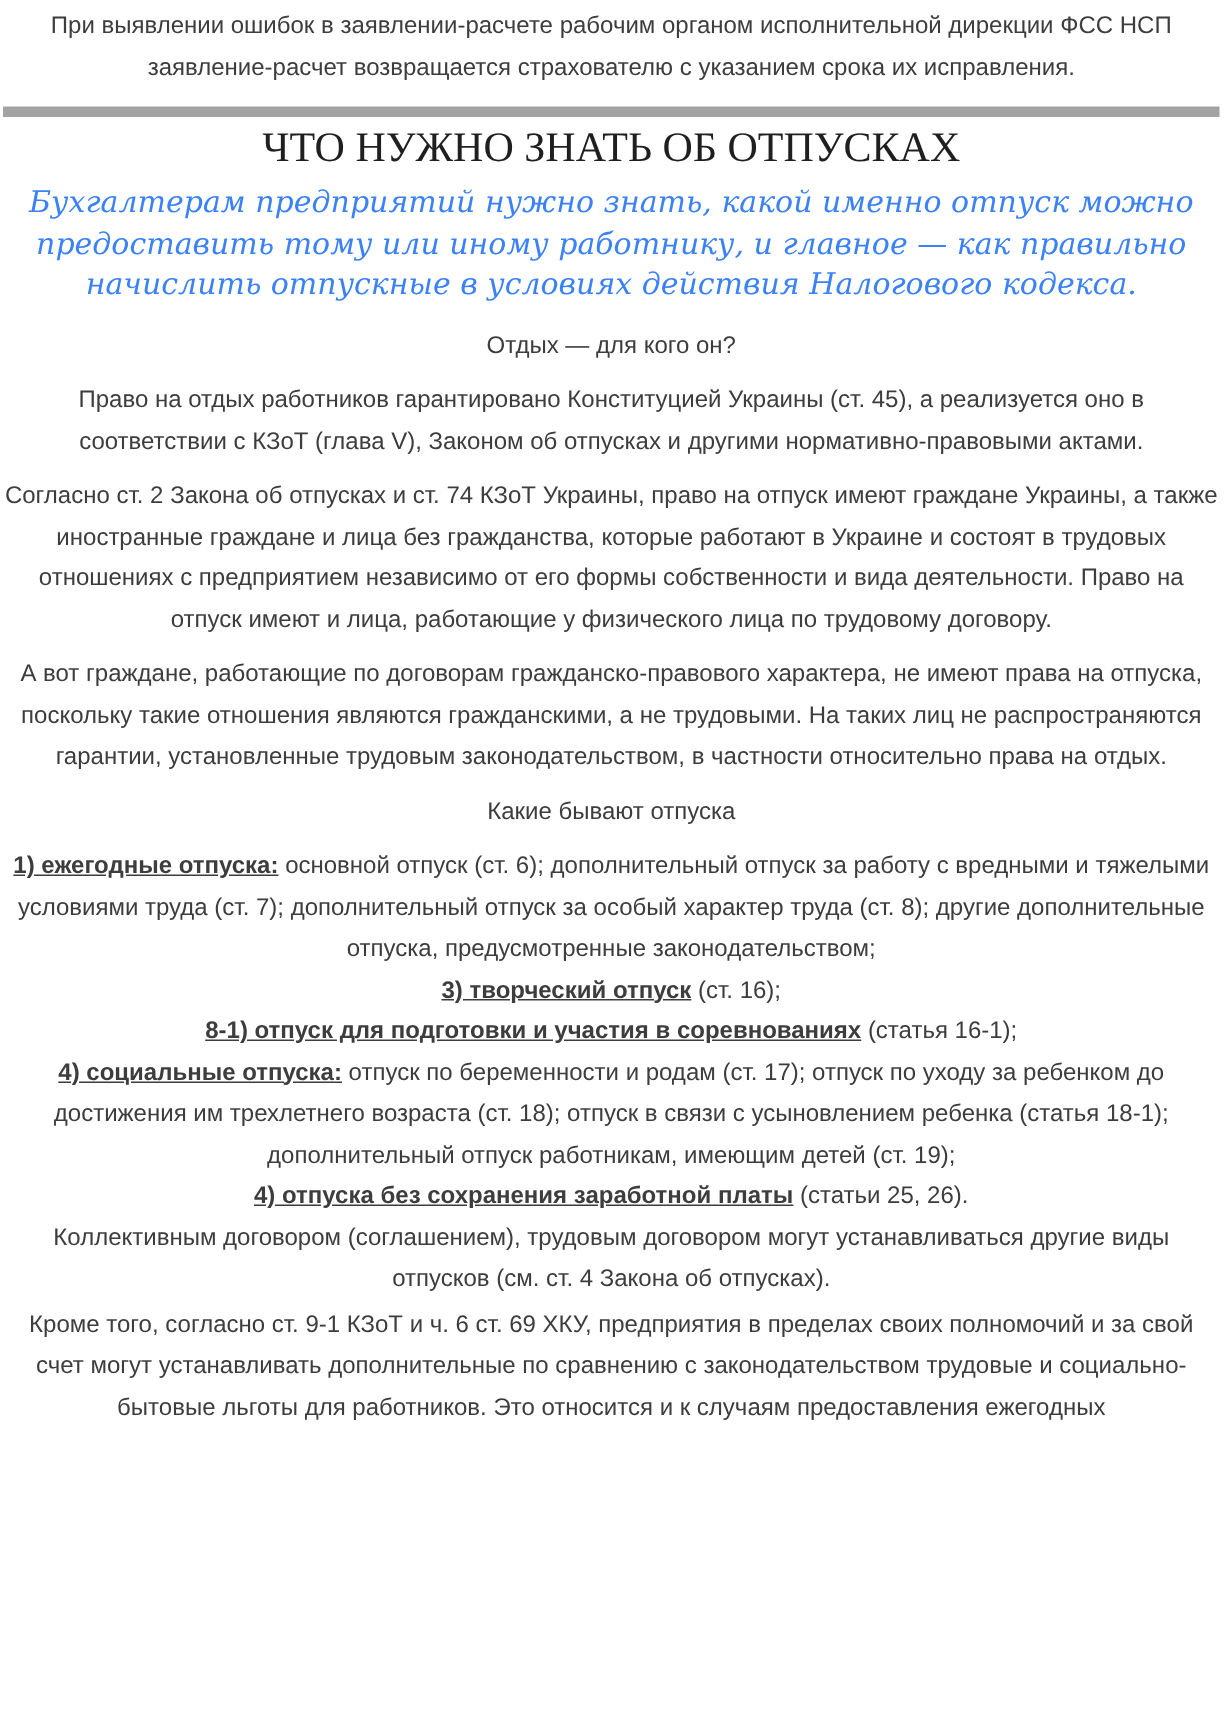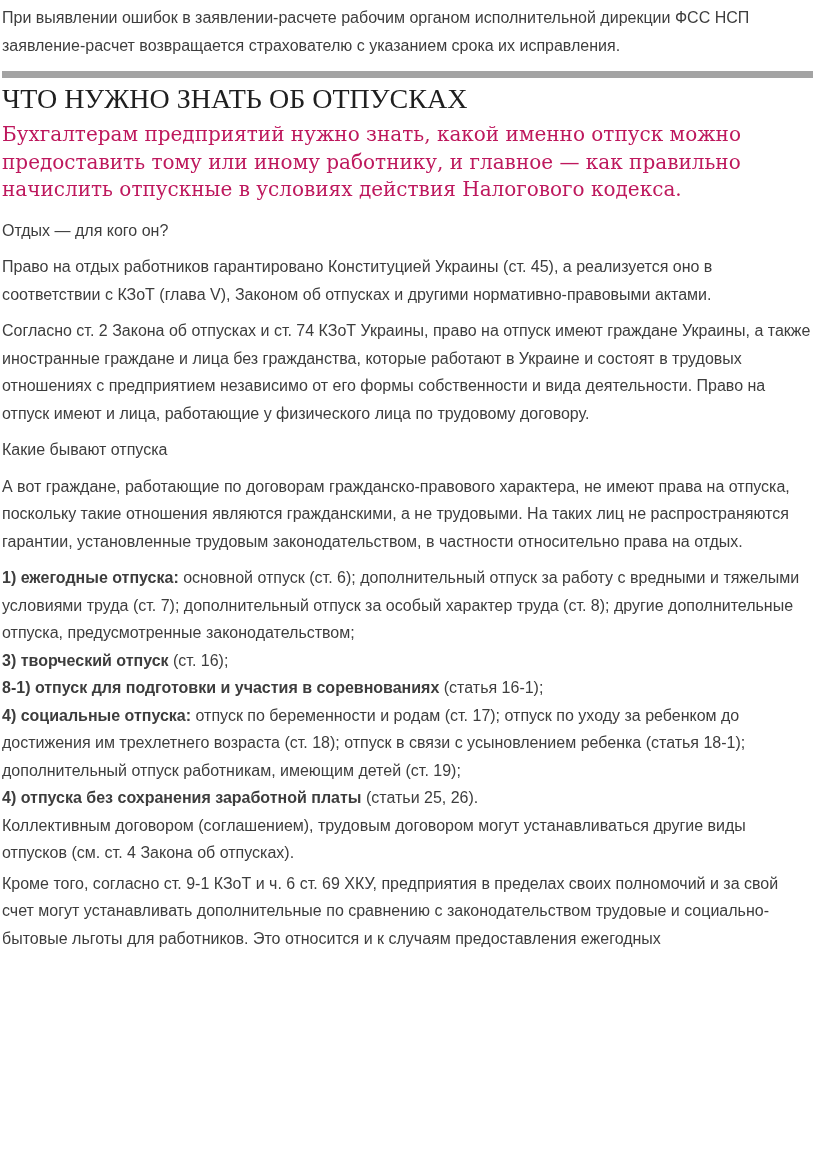--- a/index.html
+++ b/index.html
@@ -1,15 +1,15 @@
 <!DOCTYPE html>
 <html><head>
 <meta charset="utf-8">
 <style>
-  * { box-sizing: border-box; }
+  * { box-sizing: border-box; text-align: center; }
   html, body { margin: 0; padding: 0; }
   body {
     width: 816px;
     height: 1157px;
     overflow: hidden;
     background: #ffffff;
   }
   .doc {
     width: 816px;
     height: 1157px;
@@ -30,55 +30,57 @@
     font-family: "Liberation Serif", serif;
     font-weight: 400;
     font-size: 28px;
     line-height: 34px;
     color: #1f1f1f;
     letter-spacing: 0px;
   }
   .lead {
     margin: 0 0 13px 0;
     font-family: "DejaVu Serif", serif;
+    font-style: italic;
     font-size: 20px;
     line-height: 27.5px;
-    color: #be185d;
+    color: #3b82f6;
   }
   .list-block {
     margin: 0 0 3px 0;
   }
   .list-item {
     margin: 0;
   }
   .list-item b {
     font-weight: bold;
     color: #3d3d3d;
+    text-decoration: underline;
   }
 </style>
 </head>
 <body>
 
 <div class="doc">
 
   <p class="body-p">При выявлении ошибок в заявлении-расчете рабочим органом исполнительной дирекции ФСС НСП заявление-расчет возвращается страхователю с указанием срока их исправления.</p>
 
   <h1 class="article-title">ЧТО НУЖНО ЗНАТЬ ОБ ОТПУСКАХ</h1>
 
   <p class="lead">Бухгалтерам предприятий нужно знать, какой именно отпуск можно предоставить тому или иному работнику, и главное — как правильно начислить отпускные в условиях действия Налогового кодекса.</p>
 
   <p class="body-p">Отдых — для кого он?</p>
 
   <p class="body-p">Право на отдых работников гарантировано Конституцией Украины (ст. 45), а реализуется оно в соответствии с КЗоТ (глава V), Законом об отпусках и другими нормативно-правовыми актами.</p>
 
   <p class="body-p">Согласно ст. 2 Закона об отпусках и ст. 74 КЗоТ Украины, право на отпуск имеют граждане Украины, а также иностранные граждане и лица без гражданства, которые работают в Украине и состоят в трудовых отношениях с предприятием независимо от его формы собственности и вида деятельности. Право на отпуск имеют и лица, работающие у физического лица по трудовому договору.</p>
 
+  <p class="body-p">А вот граждане, работающие по договорам гражданско-правового характера, не имеют права на отпуска, поскольку такие отношения являются гражданскими, а не трудовыми. На таких лиц не распространяются гарантии, установленные трудовым законодательством, в частности относительно права на отдых.</p>
+
   <p class="body-p">Какие бывают отпуска</p>
-
-  <p class="body-p">А вот граждане, работающие по договорам гражданско-правового характера, не имеют права на отпуска, поскольку такие отношения являются гражданскими, а не трудовыми. На таких лиц не распространяются гарантии, установленные трудовым законодательством, в частности относительно права на отдых.</p>
 
 
   <div class="body-p list-block">
     <div class="list-item"><b>1) ежегодные отпуска:</b><span> основной отпуск (ст. 6); дополнительный отпуск за работу с вредными и тяжелыми условиями труда (ст. 7); дополнительный отпуск за особый характер труда (ст. 8); другие дополнительные отпуска, предусмотренные законодательством;</span></div>
     <div class="list-item"><b>3) творческий отпуск</b><span> (ст. 16);</span></div>
     <div class="list-item"><b>8-1) отпуск для подготовки и участия в соревнованиях</b><span> (статья 16-1);</span></div>
     <div class="list-item"><b>4) социальные отпуска:</b><span> отпуск по беременности и родам (ст. 17); отпуск по уходу за ребенком до достижения им трехлетнего возраста (ст. 18); отпуск в связи с усыновлением ребенка (статья 18-1); дополнительный отпуск работникам, имеющим детей (ст. 19);</span></div>
     <div class="list-item"><b>4) отпуска без сохранения заработной платы</b><span> (статьи 25, 26).</span></div>
     <div class="list-item"><b></b><span>Коллективным договором (соглашением), трудовым договором могут устанавливаться другие виды отпусков (см. ст. 4 Закона об отпусках).</span></div>
   </div>

